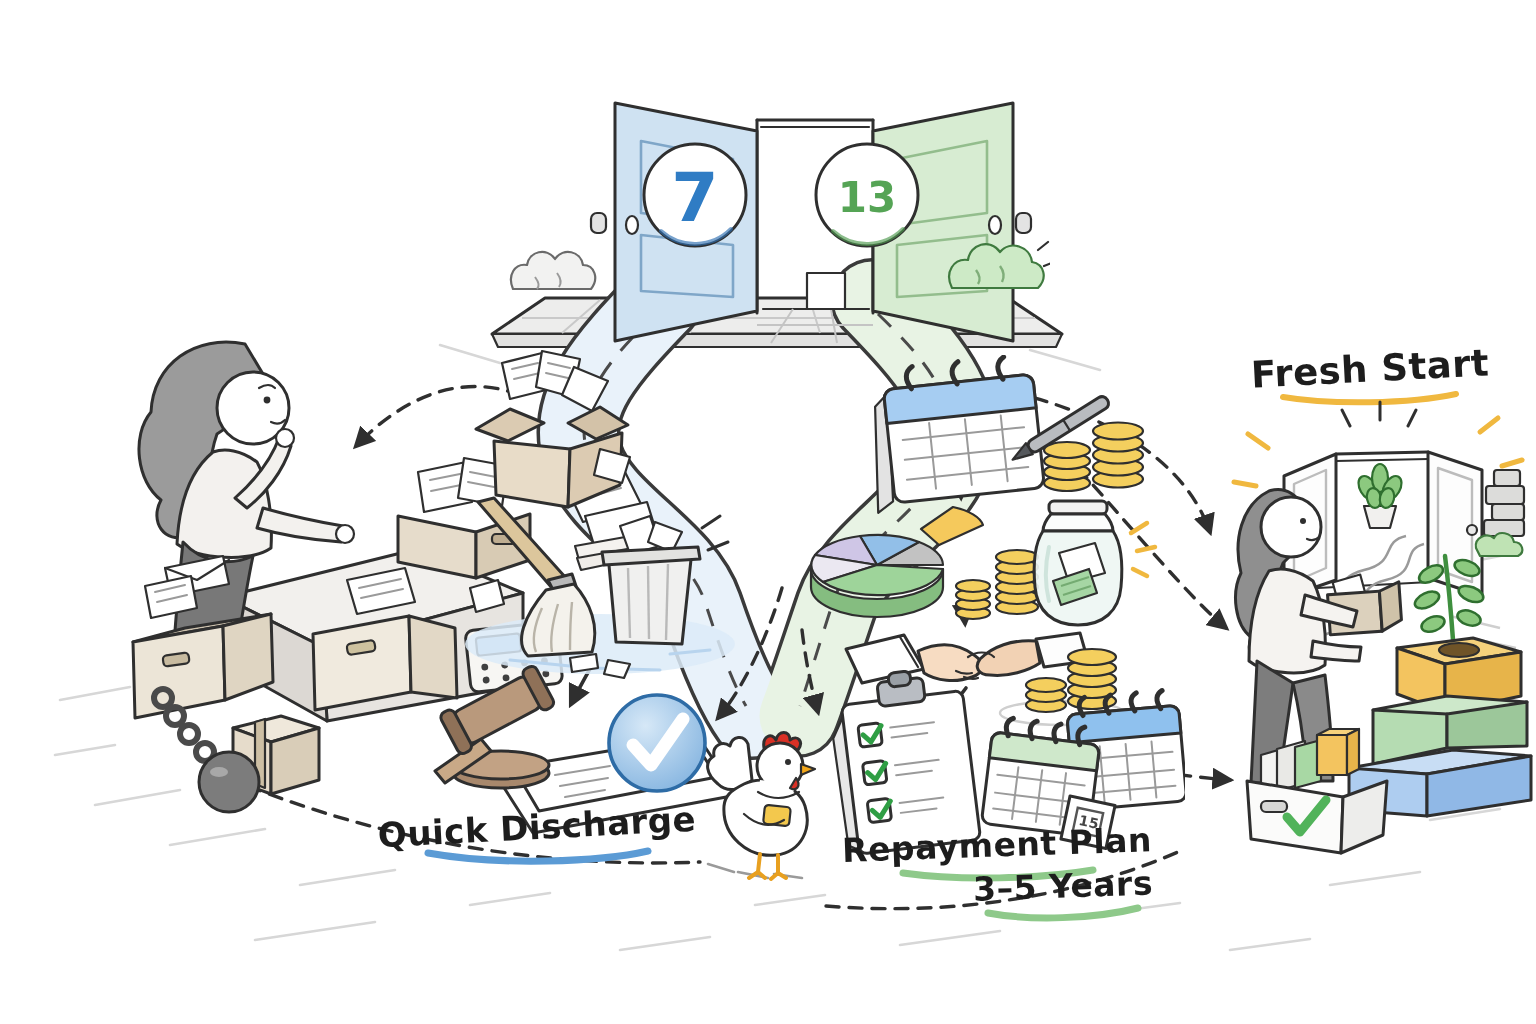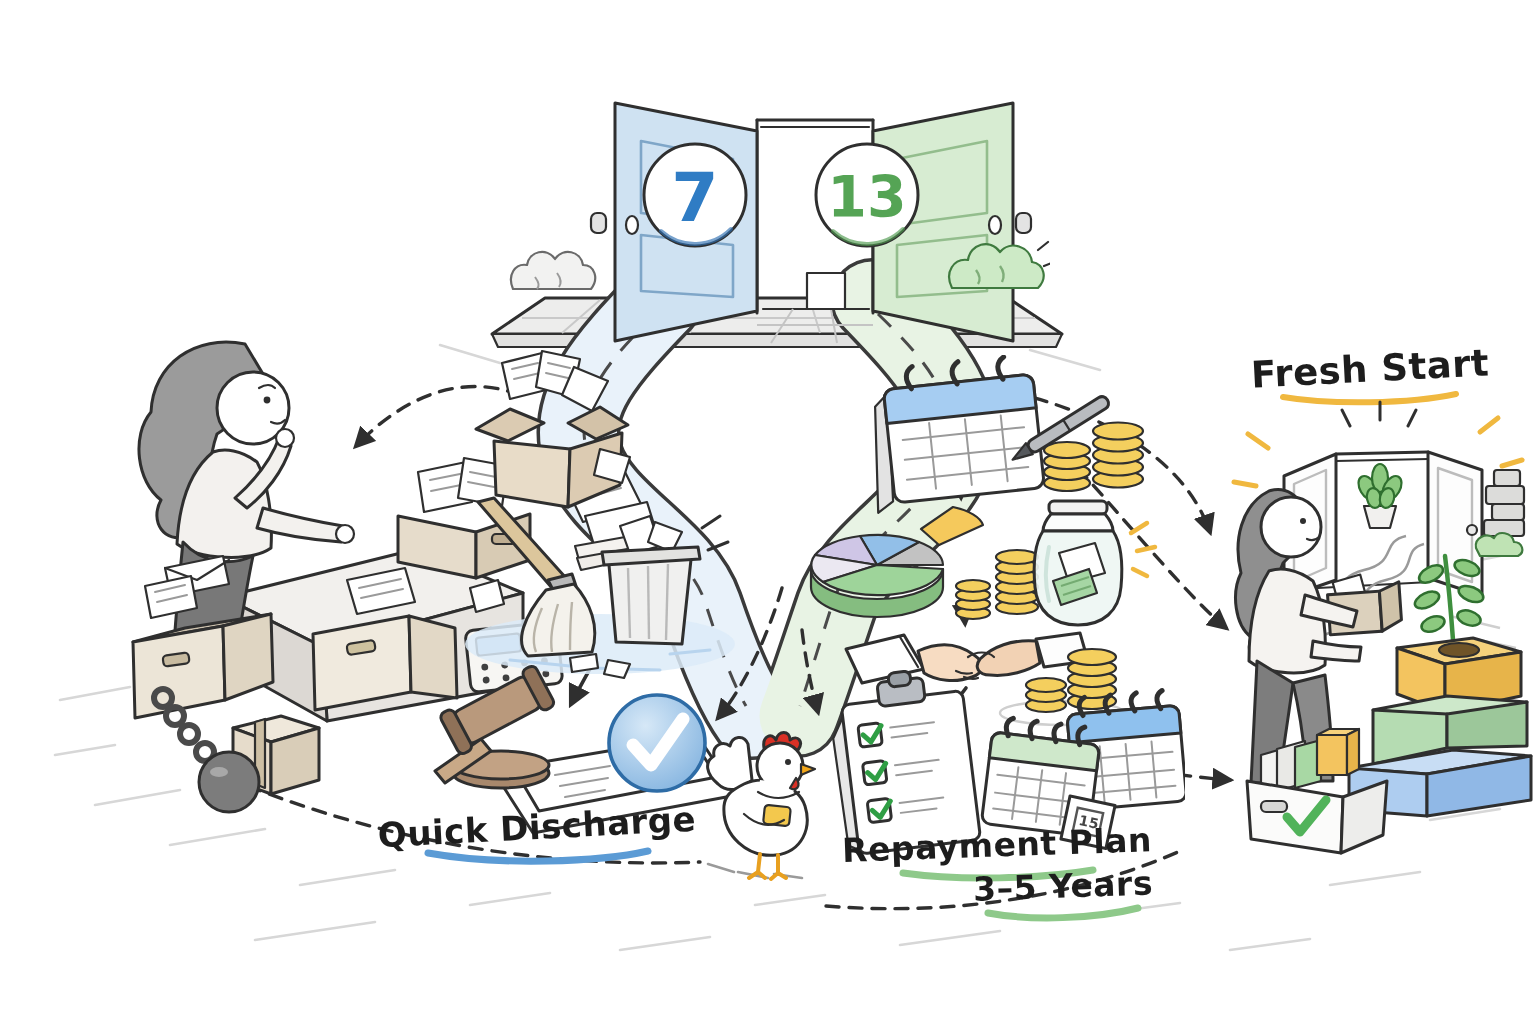--- a/index.html
+++ b/index.html
@@ -8,21 +8,21 @@
   .abs{position:absolute;}
   
   .k{stroke:#2f2f2f;stroke-width:3;stroke-linecap:round;stroke-linejoin:round;}
   .kt{stroke:#2f2f2f;stroke-width:2.2;stroke-linecap:round;stroke-linejoin:round;}
   .kb{stroke:#2f2f2f;stroke-width:5;stroke-linecap:round;stroke-linejoin:round;}
   .g2{stroke:#9a9a9a;stroke-width:2;stroke-linecap:round;}
   .label{position:absolute;transform:translate(-50%,-50%);white-space:nowrap;color:#1d1d1d;
          font-family:"DejaVu Sans",sans-serif;font-weight:700;letter-spacing:.5px;}
   .badge-num{position:absolute;transform:translate(-50%,-50%);font-family:"DejaVu Sans",sans-serif;font-weight:800;}
   .num7{color:var(--chapter7-blue,#2f7cc4);font-size:68px;}
-  .num13{color:var(--chapter13-green,#55a455);font-size:57px;text-align:center;}
+  .num13{color:var(--chapter13-green,#55a455);font-size:42px;text-align:center;}
 </style>
 </head>
 <body>
 
 <div class="stage">
 
   <svg class="abs" style="left:0;top:0" width="1536" height="1024" viewBox="0 0 1536 1024">
     <defs>
       <marker id="ah" viewBox="0 0 10 10" refX="8" refY="5" markerWidth="6.5" markerHeight="6.5" orient="auto-start-reverse">
         <path d="M0,0L10,5L0,10z" fill="#2f2f2f"></path>

